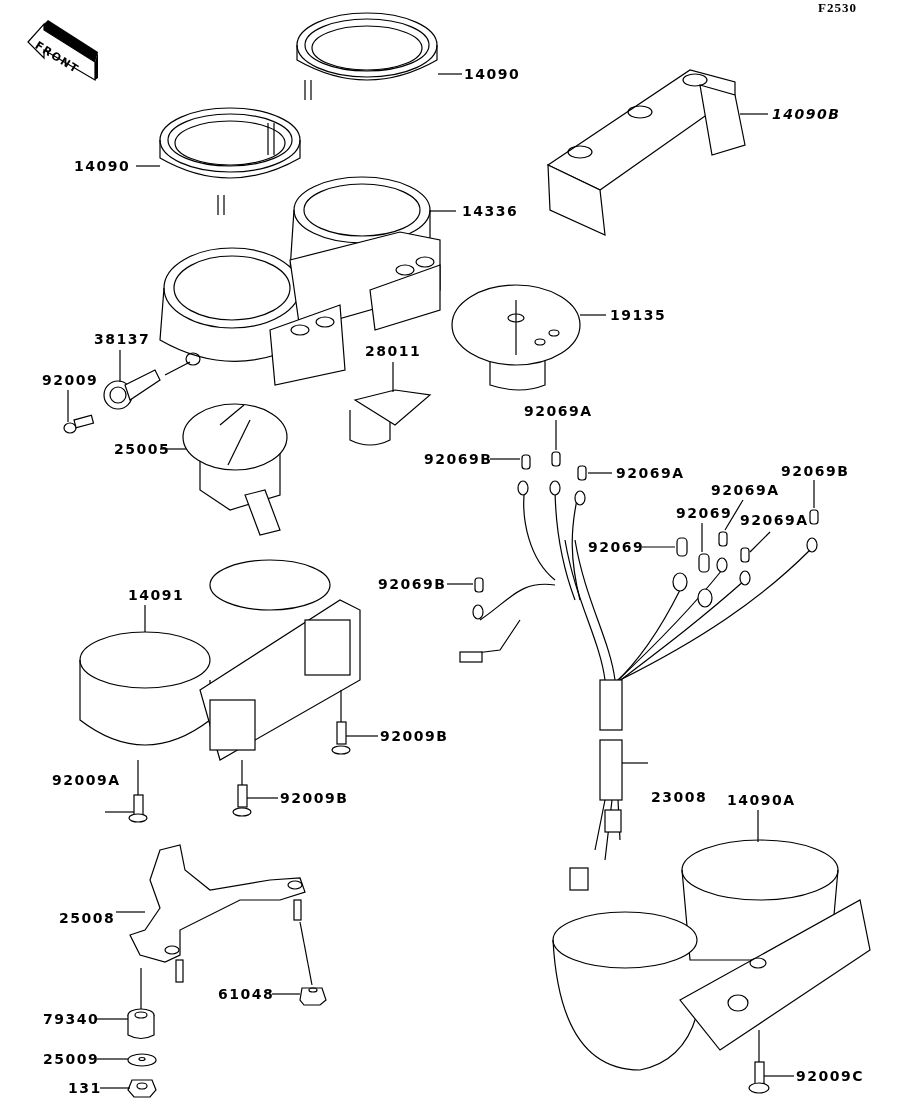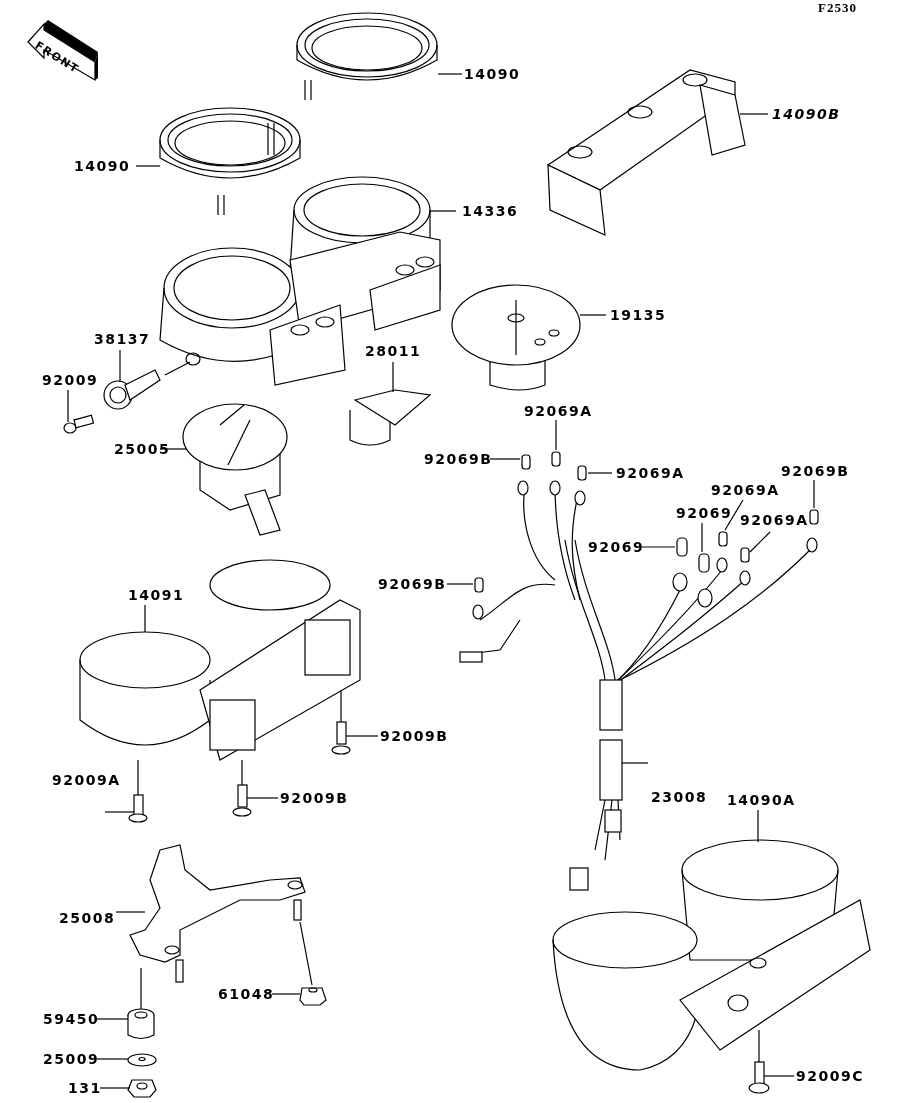--- a/index.html
+++ b/index.html
@@ -264,16 +264,16 @@
 <div class="lbl" style="left:588px;top:539px;">92069</div>
 <div class="lbl" style="left:378px;top:576px;">92069B</div>
 <div class="lbl" style="left:128px;top:587px;">14091</div>
 <div class="lbl" style="left:380px;top:728px;">92009B</div>
 <div class="lbl" style="left:40px;top:772px;margin-left:12px;">92009A</div>
 <div class="lbl" style="left:280px;top:790px;">92009B</div>
 <div class="lbl" style="left:651px;top:782px;margin-top:7px;">23008</div>
 <div class="lbl" style="left:727px;top:792px;">14090A</div>
 <div class="lbl" style="left:59px;top:904px;margin-top:6px;">25008</div>
 <div class="lbl" style="left:218px;top:986px;">61048</div>
-<div class="lbl" style="left:43px;top:1011px;">59450</div>
+<div class="lbl" style="left:43px;top:1011px;">79340</div>
 <div class="lbl" style="left:43px;top:1051px;">25009</div>
 <div class="lbl" style="left:68px;top:1080px;">131</div>
 <div class="lbl" style="left:796px;top:1068px;">92009C</div>
 
 </body></html>

